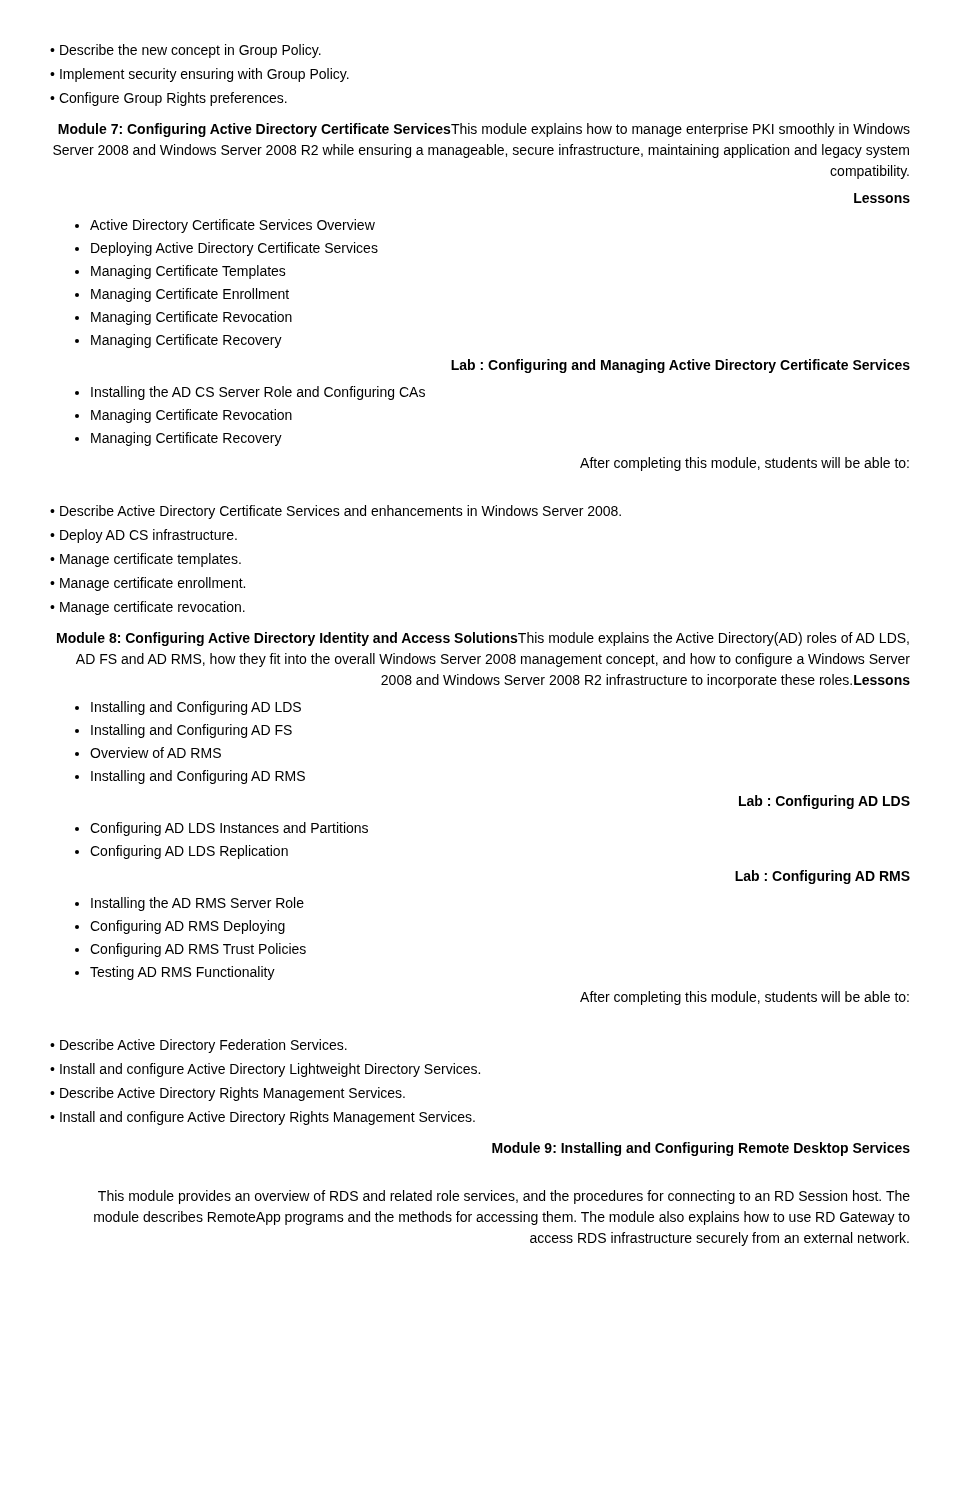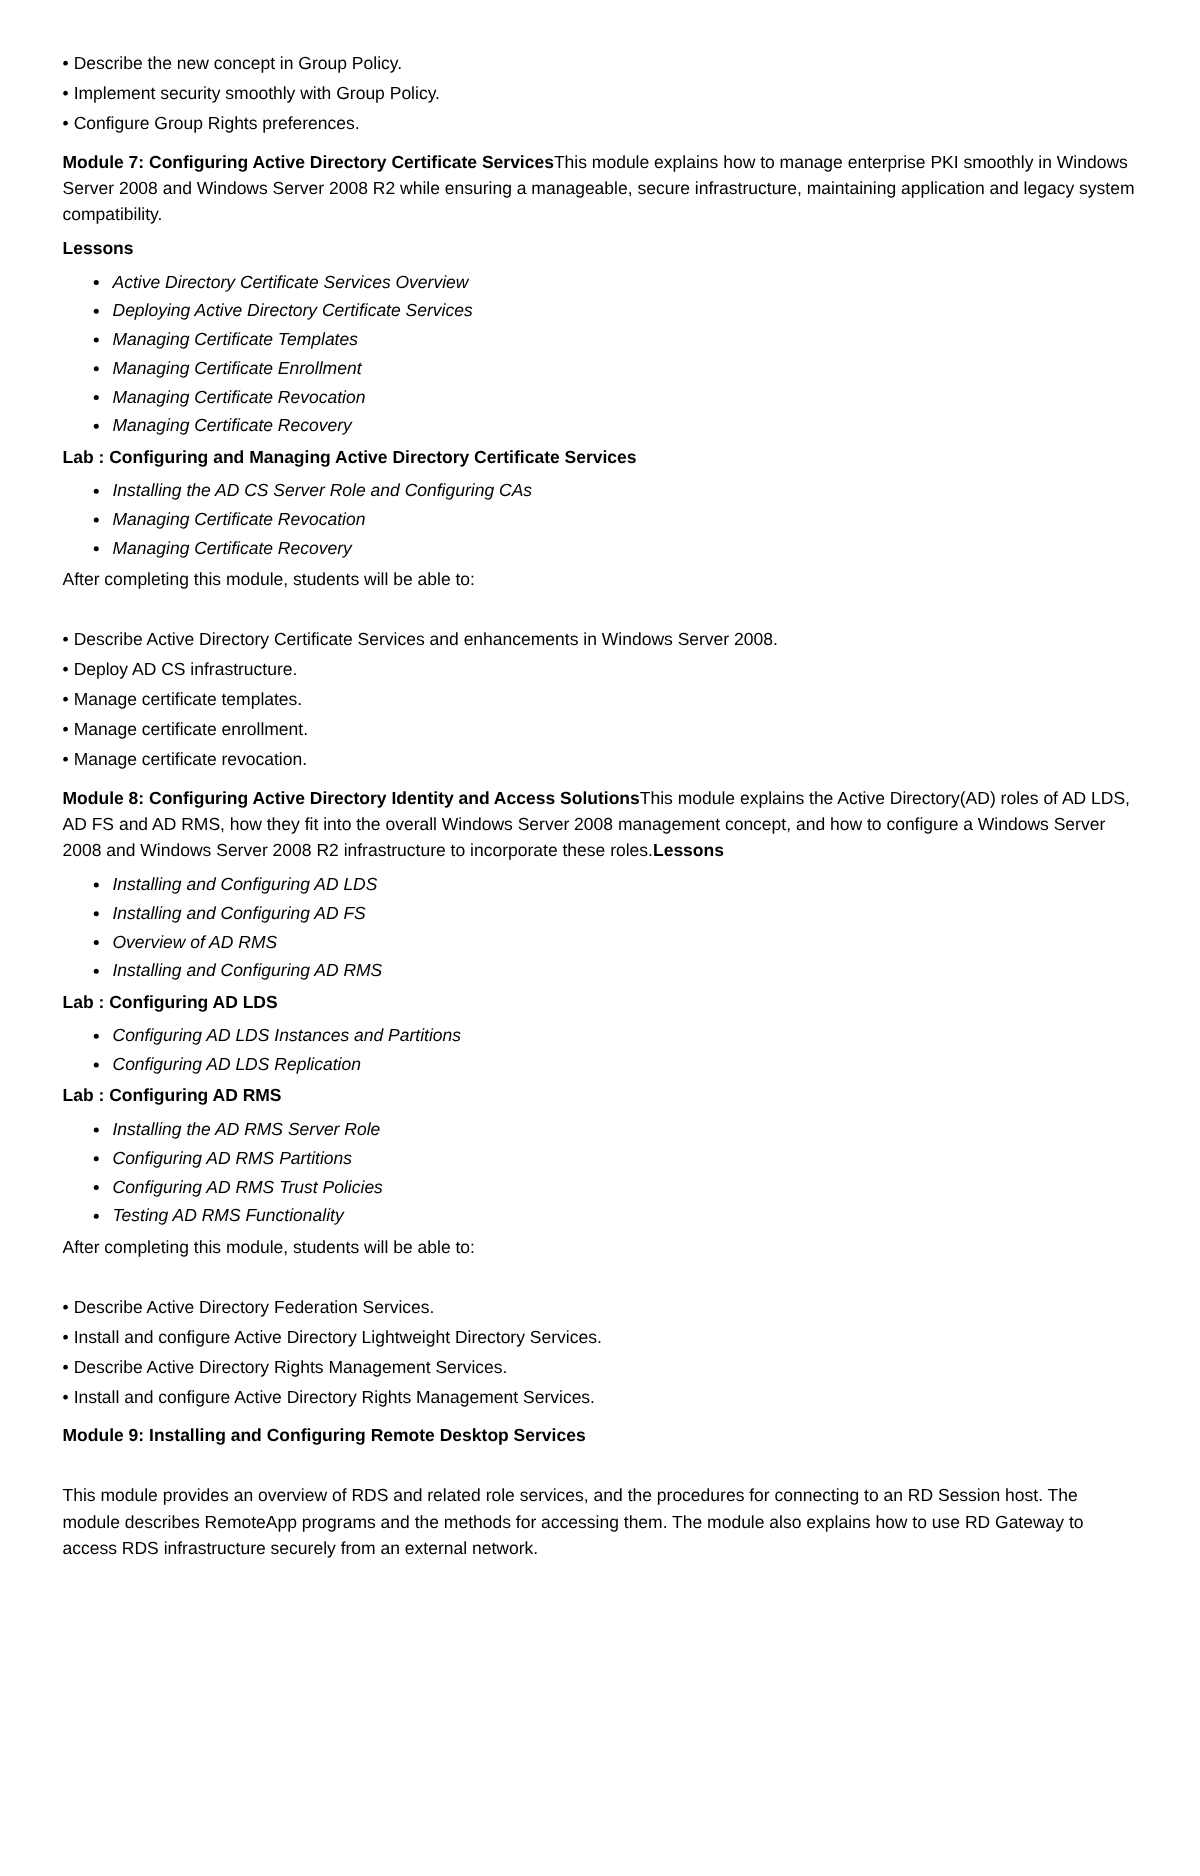--- a/index.html
+++ b/index.html
@@ -11,28 +11,28 @@
       font-family: Arial, sans-serif;
       font-size: 14px;
       color: #000;
       background: #fff;
       padding: 40px 50px;
       line-height: 1.5;
       width: 960px;
     }
     p {
       margin-bottom: 6px;
+      text-align: right;
     }
     .bold {
       font-weight: bold;
     }
     ul {
       margin-left: 40px;
       margin-bottom: 4px;
-      font-style: italic;
     }
     ul li {
       list-style-type: disc;
       margin-bottom: 2px;
     }
     .bullet-line {
       display: block;
       margin-bottom: 3px;
     }
     .bullet-line::before {
@@ -44,21 +44,21 @@
     }
     .module-intro {
       margin-bottom: 6px;
     }
   </style>
 </head>
 <body>
 
 <div class="section-block">
   <span class="bullet-line">Describe the new concept in Group Policy.</span>
-  <span class="bullet-line">Implement security smoothly with Group Policy.</span>
+  <span class="bullet-line">Implement security ensuring with Group Policy.</span>
   <span class="bullet-line">Configure Group Rights preferences.</span>
 </div>
 
 <div class="section-block">
   <p class="module-intro">
     <span class="bold">Module 7: Configuring Active Directory Certificate Services</span><span>This module explains how to manage enterprise PKI smoothly in Windows Server 2008 and Windows Server 2008 R2 while ensuring a manageable, secure infrastructure, maintaining application and legacy system compatibility.</span>
   </p>
   <p><span class="bold">Lessons</span></p>
   <ul>
     <li>Active Directory Certificate Services Overview</li>
@@ -94,21 +94,21 @@
     <li>Installing and Configuring AD RMS</li>
   </ul>
   <p><span class="bold">Lab : Configuring AD LDS</span></p>
   <ul>
     <li>Configuring AD LDS Instances and Partitions</li>
     <li>Configuring AD LDS Replication</li>
   </ul>
   <p><span class="bold">Lab : Configuring AD RMS</span></p>
   <ul>
     <li>Installing the AD RMS Server Role</li>
-    <li>Configuring AD RMS Partitions</li>
+    <li>Configuring AD RMS Deploying</li>
     <li>Configuring AD RMS Trust Policies</li>
     <li>Testing AD RMS Functionality</li>
   </ul>
   <p>After completing this module, students will be able to:</p>
   <br>
   <span class="bullet-line">Describe Active Directory Federation Services.</span>
   <span class="bullet-line">Install and configure Active Directory Lightweight Directory Services.</span>
   <span class="bullet-line">Describe Active Directory Rights Management Services.</span>
   <span class="bullet-line">Install and configure Active Directory Rights Management Services.</span>
 </div>

